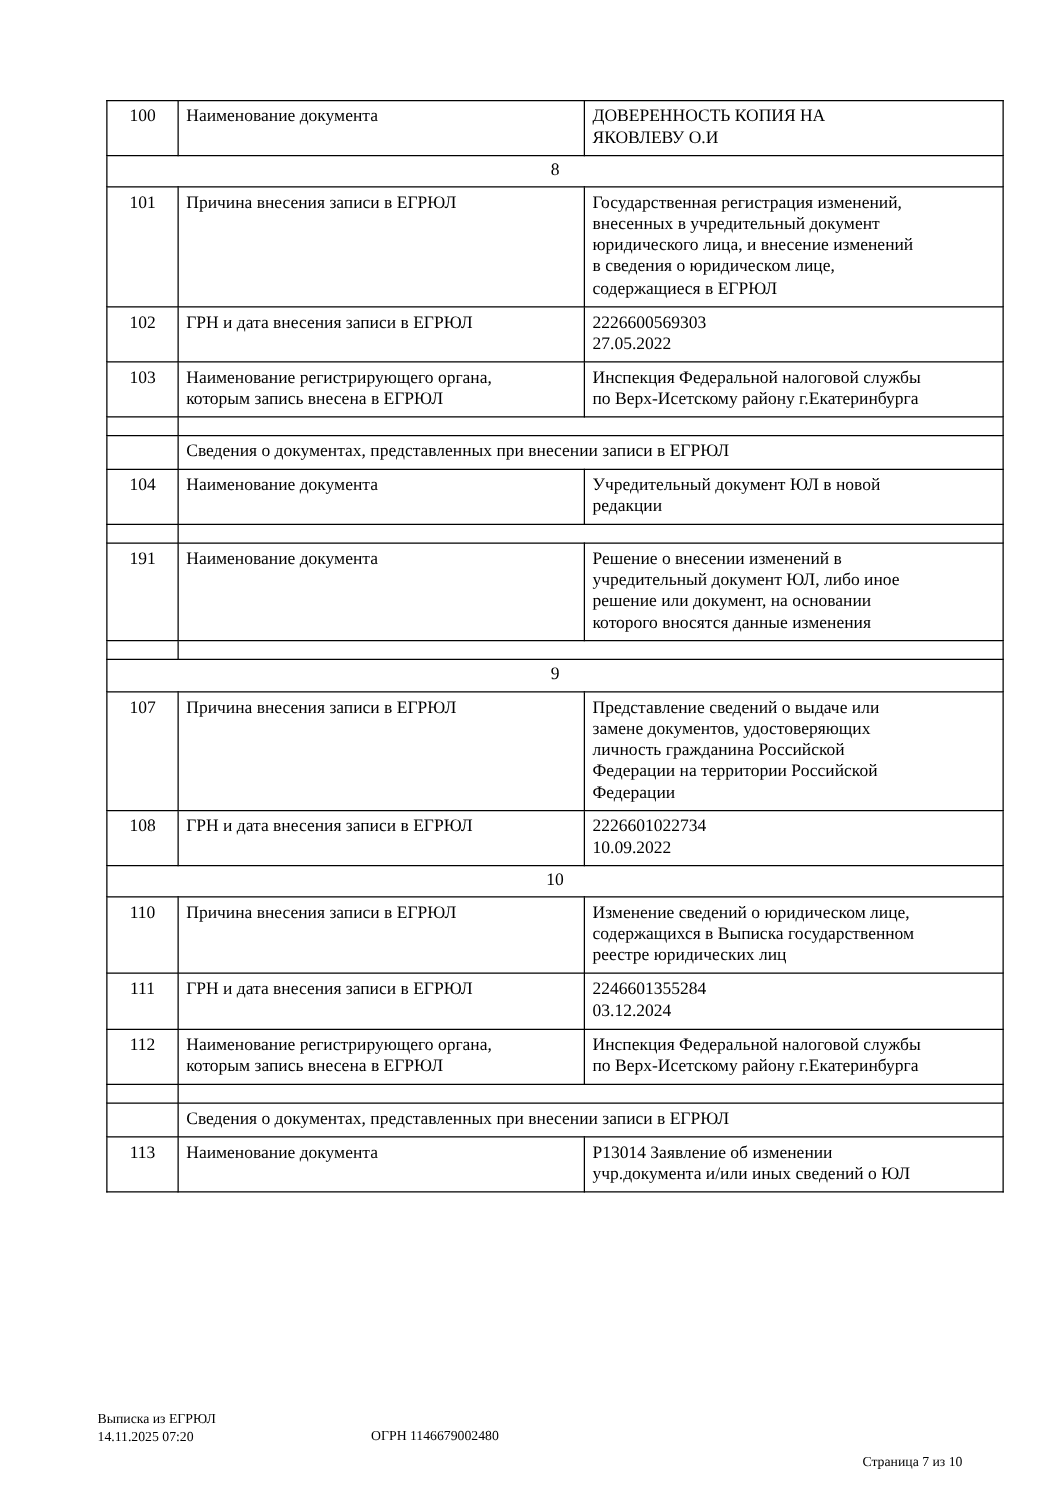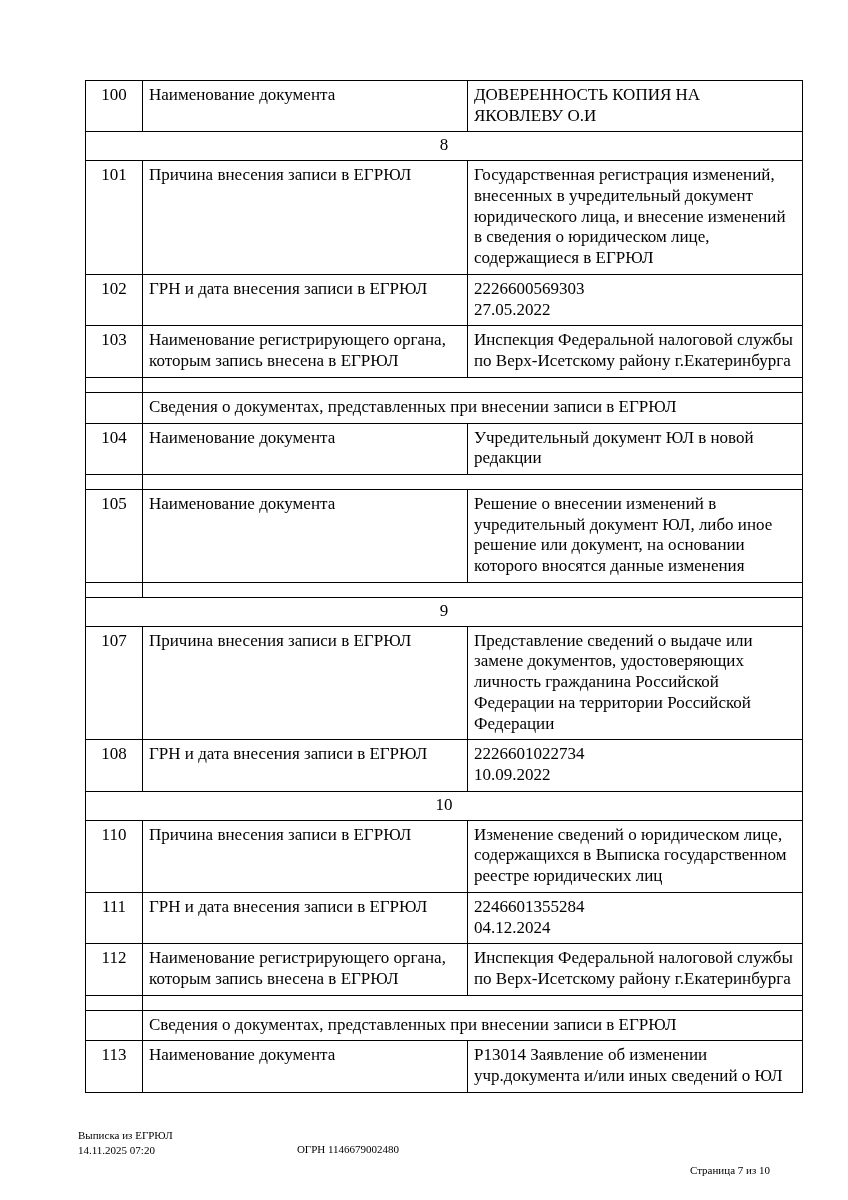--- a/index.html
+++ b/index.html
@@ -24,21 +24,21 @@
     position: absolute;
     left: 85px;
     top: 80px;
     width: 678px;
     border-collapse: collapse;
     table-layout: fixed;
   }
   .doc-table td {
     border: 1px solid #000000;
     vertical-align: top;
-    font-size: 17px;
+    font-size: 14px;
     line-height: 1.22;
     padding: 4px 6px 5px 6px;
     font-family: Liberation Serif, serif;
   }
   td.num {
     width: 44px;
     text-align: center;
     white-space: nowrap;
   }
   td.label {
@@ -156,21 +156,21 @@
           <td class="value">
             <span class="cellline">Учредительный документ ЮЛ в новой</span>
             <span class="cellline">редакции</span>
           </td>
         </tr>
         <tr class="spacer">
           <td class="num"></td>
           <td colspan="2" class="nb-left"></td>
         </tr>
         <tr>
-          <td class="num">105</td>
+          <td class="num">191</td>
           <td class="label">Наименование документа</td>
           <td class="value">
             <span class="cellline">Решение о внесении изменений в</span>
             <span class="cellline">учредительный документ ЮЛ, либо иное</span>
             <span class="cellline">решение или документ, на основании</span>
             <span class="cellline">которого вносятся данные изменения</span>
           </td>
         </tr>
         <tr class="spacer">
           <td class="num"></td>
@@ -208,21 +208,21 @@
             <span class="cellline">Изменение сведений о юридическом лице,</span>
             <span class="cellline">содержащихся в Выписка государственном</span>
             <span class="cellline">реестре юридических лиц</span>
           </td>
         </tr>
         <tr>
           <td class="num">111</td>
           <td class="label">ГРН и дата внесения записи в ЕГРЮЛ</td>
           <td class="value">
             <span class="cellline">2246601355284</span>
-            <span class="cellline">04.12.2024</span>
+            <span class="cellline">03.12.2024</span>
           </td>
         </tr>
         <tr>
           <td class="num">112</td>
           <td class="label">
             <span class="cellline">Наименование регистрирующего органа,</span>
             <span class="cellline">которым запись внесена в ЕГРЮЛ</span>
           </td>
           <td class="value">
             <span class="cellline">Инспекция Федеральной налоговой службы</span>

